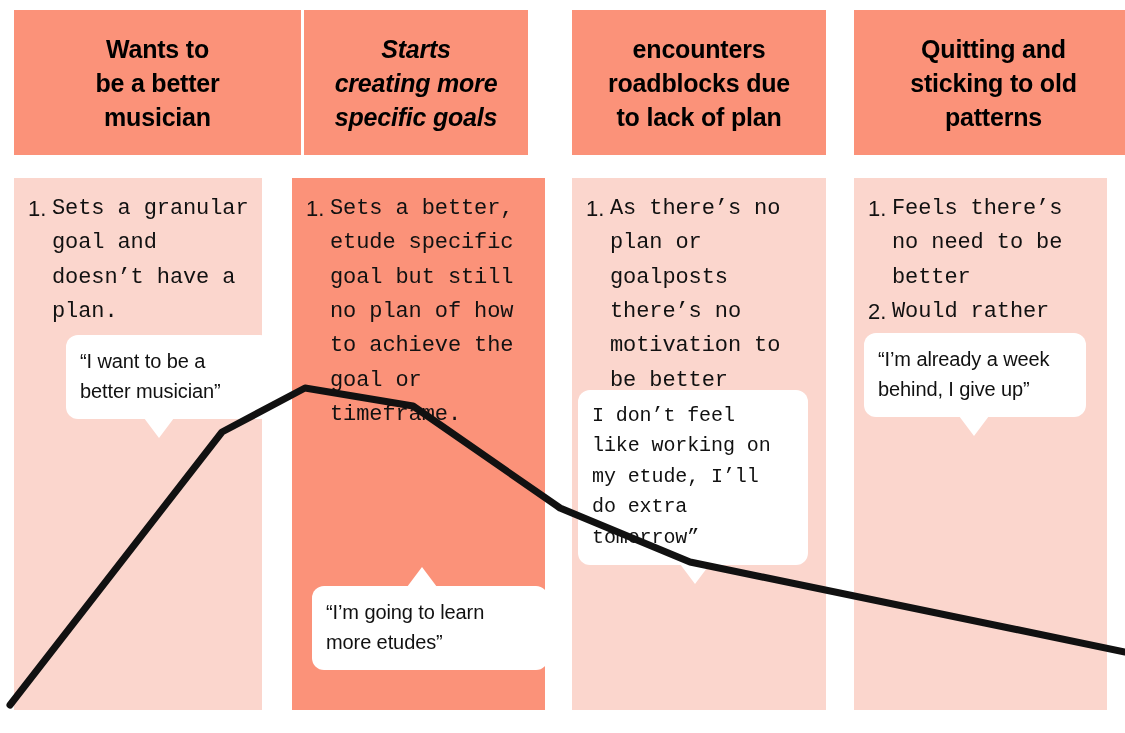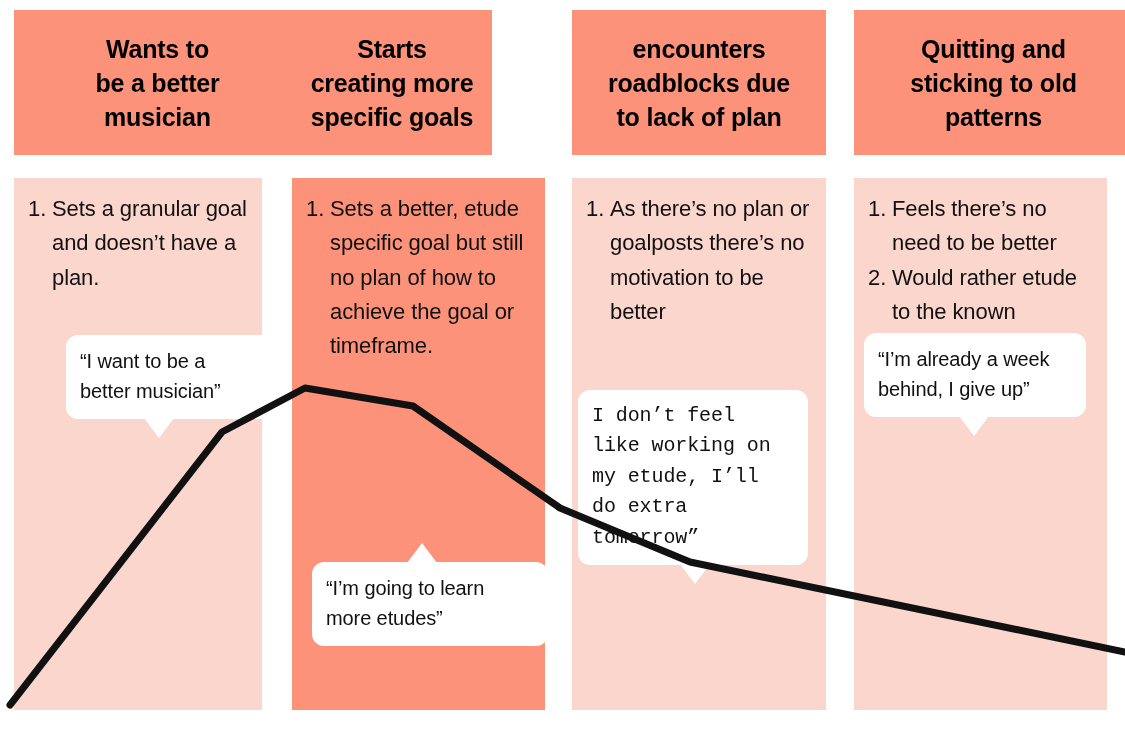--- a/index.html
+++ b/index.html
@@ -69,20 +69,21 @@
     color: #111111;
     letter-spacing: -0.1px;
   }
   .step-num {
     flex: 0 0 auto;
     width: 24px;
     text-align: left;
   }
   .step-text {
     flex: 1 1 auto;
+    font-family: Liberation Mono, monospace;
   }
 
   
   .bubble {
     position: absolute;
     background: #ffffff;
     border-radius: 12px;
     box-sizing: border-box;
     padding: 11px 14px 12px 14px;
     font-size: 20px;
@@ -135,34 +136,34 @@
         <span class="step-num">1.</span>
         <span class="step-text">Sets a granular goal and doesn’t have a plan.</span>
       </div>
     </div>
     <div class="bubble tail-down" style="left:16px; top:157px; width:206px;margin-left:36px;">
       <span>“I want to be a better musician”</span>
       <span class="tail" style="left:78px;"></span>
     </div>
   </div>
 
-  <div class="col-header" style="left:292px; width:200px;">
+  <div class="col-header" style="left:304px; width:224px;font-style:italic;">
     <div class="htext">Starts
 creating more
 specific goals</div>
   </div>
 
   <div class="col-body dark" style="left:292px; width:253px; height:532px;">
     <div class="steps">
       <div class="step-row">
         <span class="step-num">1.</span>
         <span class="step-text">Sets a better, etude specific goal but still no plan of how to achieve the goal or timeframe.</span>
       </div>
     </div>
-    <div class="bubble tail-up" style="left:20px; top:384px; width:236px;">
+    <div class="bubble tail-up" style="left:20px; top:408px; width:236px;">
       <span>“I’m going to learn more etudes”</span>
       <span class="tail" style="left:95px;"></span>
     </div>
   </div>
 
   <div class="col-header" style="left:572px; width:254px;">
     <div class="htext">encounters
 roadblocks due
 to lack of plan</div>
   </div>

